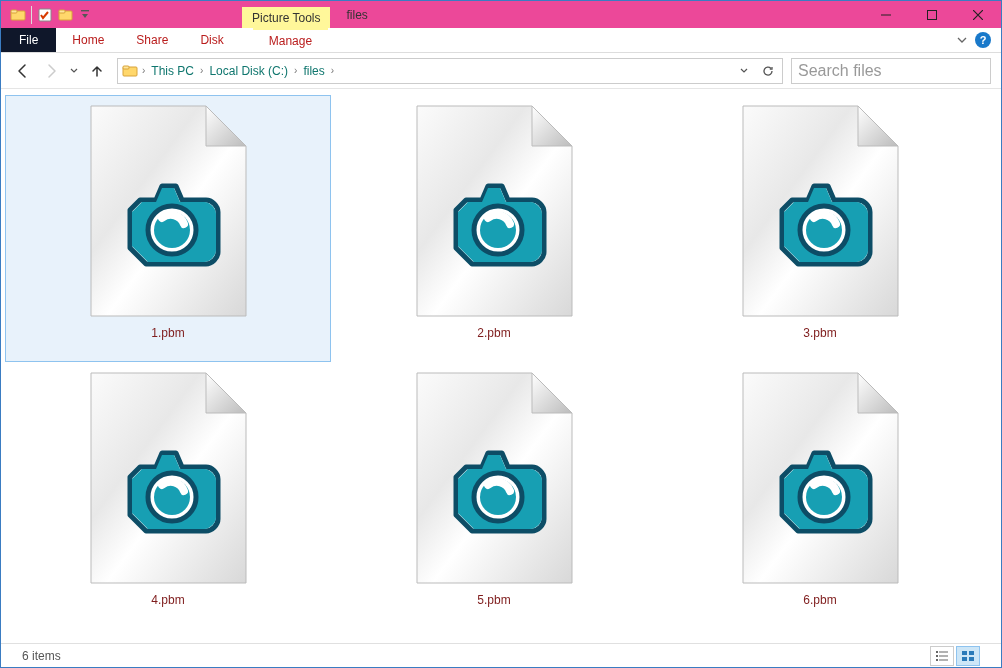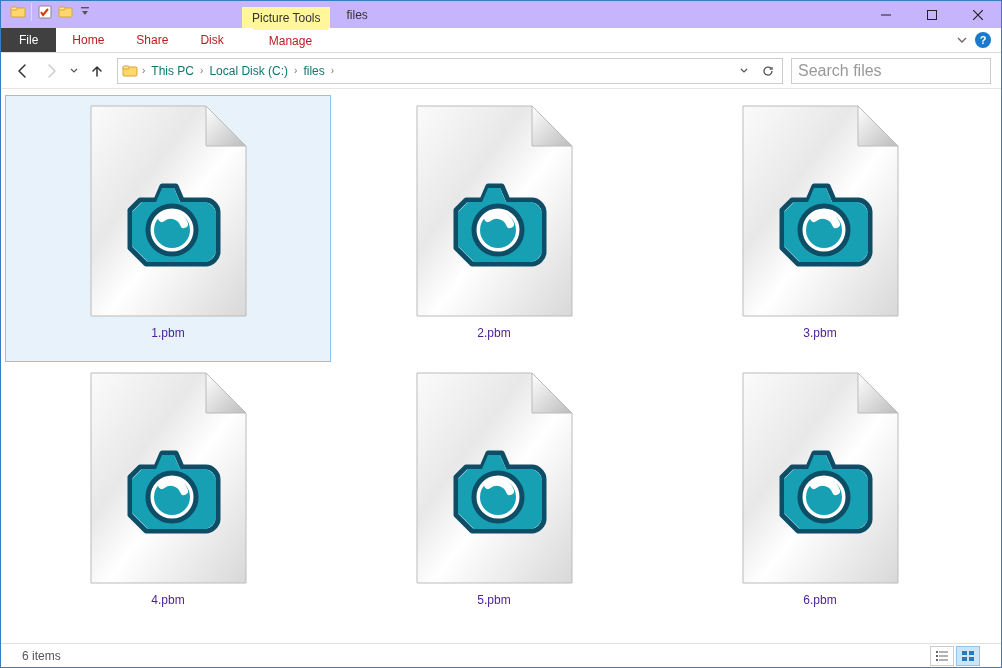--- a/index.html
+++ b/index.html
@@ -1,30 +1,30 @@
 <!DOCTYPE html>
 <html><head>
 <meta charset="utf-8">
 <style>
   * { box-sizing: border-box; margin: 0; padding: 0; }
   body { font-family: "Segoe UI", Tahoma, sans-serif; font-size: 12px; background: #fff; width: 1002px; height: 668px; border: 1px solid #3a7cc2; overflow: hidden; display: flex; flex-direction: column; }
   
   
-  .titlebar { height: 27px; display: flex; align-items: flex-start; background: #c4b5fd; }
+  .titlebar { height: 27px; display: flex; align-items: center; background: #ec4899; }
   .qat { display: flex; align-items: center; padding-left: 6px; gap: 0; }
   .qat-ico { width: 22px; height: 22px; display: flex; align-items: center; justify-content: center; }
   .qat-sep { width: 1px; height: 18px; background: #ddd; margin: 0 2px; }
   .context-tab { background: #fff79a; padding: 4px 10px 3px; align-self: flex-end; font-size: 12px; color: #333; margin-left: 150px; }
   .title-text { align-self: center; padding-left: 16px; color: #333; }
   .win-controls { margin-left: auto; display: flex; }
   .win-btn { width: 46px; height: 27px; display: flex; align-items: center; justify-content: center; color: #222; }
 
   
   .ribbon { height: 25px; display: flex; align-items: stretch; border-bottom: 1px solid #ddd; position: relative; }
-  .file-tab { background: #404040; color: #fff; padding: 0 18px; display: flex; align-items: center; font-size: 12px; }
+  .file-tab { background: #0f172a; color: #fff; padding: 0 18px; display: flex; align-items: center; font-size: 12px; }
   .rtab { padding: 0 16px; display: flex; align-items: center; color: #b91c1c; }
   .rtab.ctx { border-top: 2px solid #fff79a; margin-left: 13px; }
   .ribbon-right { margin-left: auto; display: flex; align-items: center; gap: 8px; padding-right: 10px; }
   .chev { color: #666; font-size: 10px; }
   .help-icon { width: 16px; height: 16px; border-radius: 50%; background: #1979ca; color: #fff; display: flex; align-items: center; justify-content: center; font-size: 11px; font-weight: bold; }
 
   
   .navbar { height: 36px; display: flex; align-items: center; padding: 4px 10px; gap: 4px; border-bottom: 1px solid #e5e5e5; }
   .nav-btn { width: 24px; height: 24px; display: flex; align-items: center; justify-content: center; color: #555; }
   .nav-btn.disabled { color: #bbb; }
@@ -38,21 +38,21 @@
   .search input { border: none; outline: none; flex: 1; font-size: 16px; color: #333; background: transparent; }
   .search input::placeholder { color: #999; }
   .search-icon { color: #555; }
 
   
   .content { flex: 1; overflow: auto; padding: 6px 4px; }
   .grid { display: flex; flex-wrap: wrap; }
   .item { width: 326px; height: 267px; display: flex; flex-direction: column; align-items: center; padding: 6px 0; border: 1px solid transparent; }
   .item.selected { border: 1px solid #8ec3ef; background: #e8f2fb; }
   .thumb { width: 165px; height: 218px; position: relative; }
-  .item-label { margin-top: 6px; font-size: 12px; color: #4c1d95; }
+  .item-label { margin-top: 6px; font-size: 12px; color: #7f1d1d; }
 
   
   .status { height: 24px; border-top: 1px solid #e0e0e0; display: flex; align-items: center; padding: 0 21px; color: #555; font-size: 12px; }
   .status-spacer { flex: 1; }
   .view-btn { width: 24px; height: 20px; border: 1px solid #ccc; display: flex; align-items: center; justify-content: center; margin-left: 2px; }
   .view-btn.active { background: #cde6f7; border-color: #8ec3ef; }
 </style>
 </head>
 <body>
 

